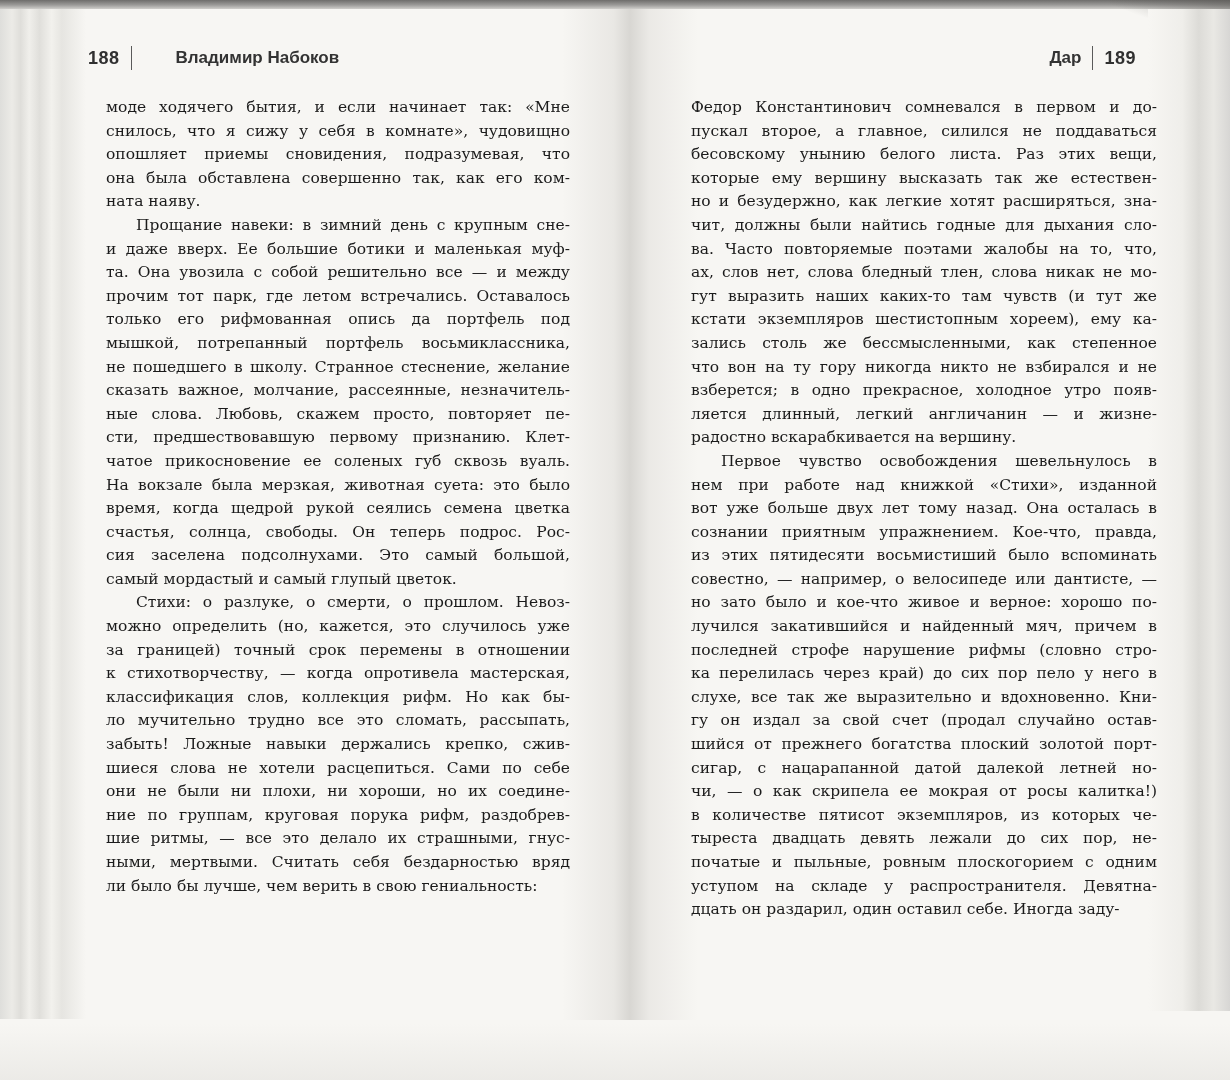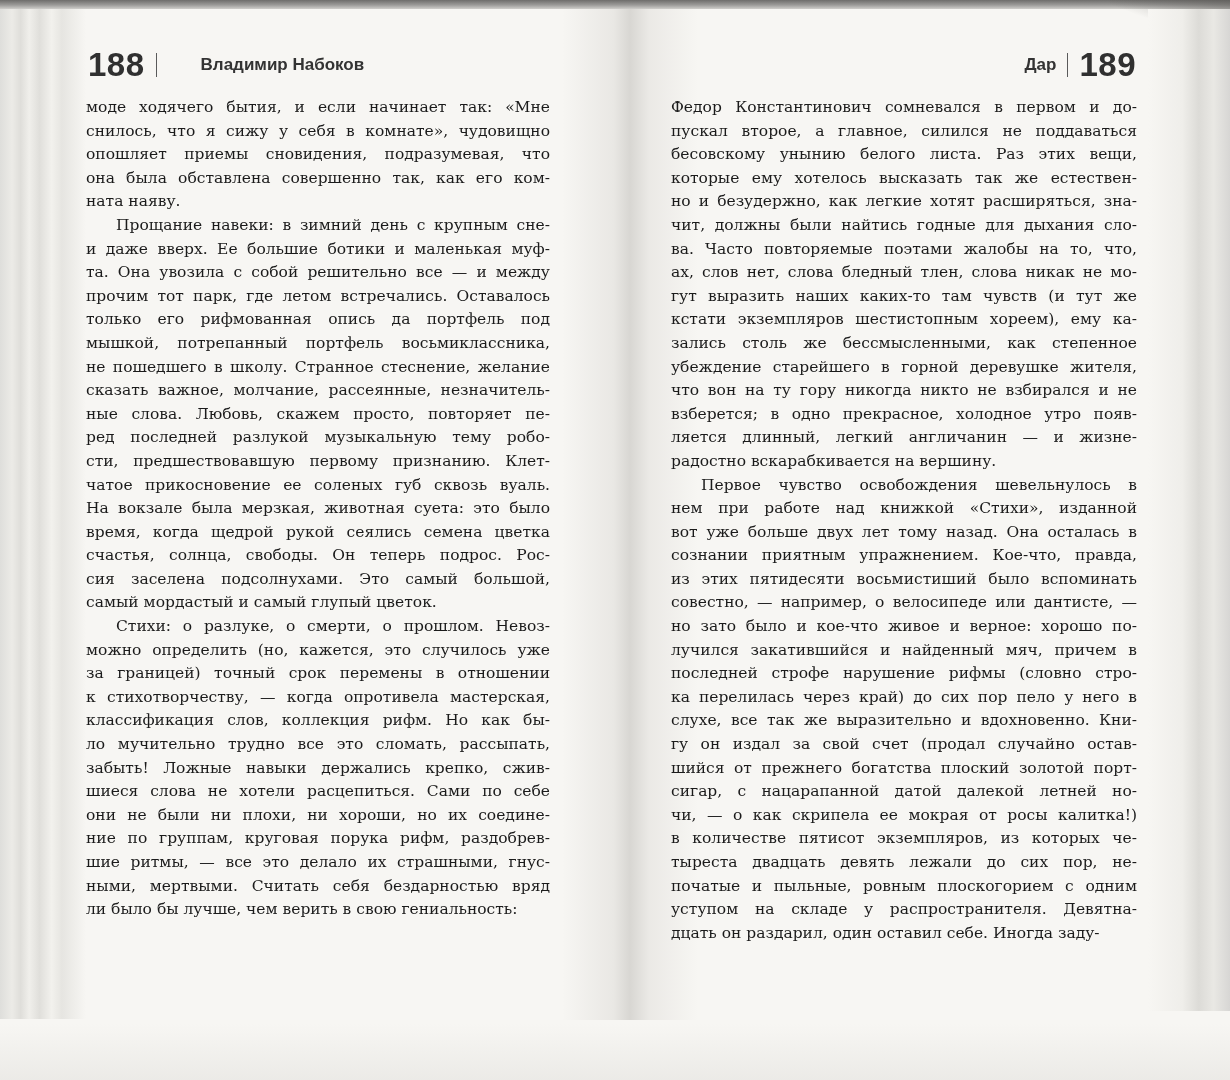--- a/index.html
+++ b/index.html
@@ -45,31 +45,31 @@
     background:linear-gradient(180deg, rgba(238,237,234,0) 0%, rgba(226,225,221,.55) 100%);
   }
 
   
   .page-header {
     position:absolute; top:46px; display:flex; align-items:center;
     color:#2d2d2d; font-family:"Liberation Sans","DejaVu Sans",sans-serif;
   }
   .left-header  { left:88px; }
   .right-header { right:94px;justify-content:space-between; }
-  .page-num { font-size:33px; font-weight:bold; letter-spacing:.5px; color:#303030; }
+  .page-num { font-size:18px; font-weight:bold; letter-spacing:.5px; color:#303030; }
   .running  { font-size:17px; font-weight:bold; color:#333;margin-left:33px; }
   .hdr-sep  {
     display:inline-block; width:1px; height:24px; background:#5a5a5a;
     margin:0 11px;
   }
 
   
   .text-col {
     position:absolute; top:96px; width:464px;
-    font-size:15.5px; line-height:23.6px; color:#1b1b1b;
+    font-size:15.5px; line-height:23.6px; color:#1b1b1b;margin-left:20px;
   }
   .left-col  { left:86px; }
   .right-col { left:671px; width:466px; }
 
   .text-line {
     text-align:justify;
     text-align-last:justify;
     height:23.6px; overflow:hidden;
   }
   .text-line.para-end { text-align-last:left; }
@@ -101,21 +101,20 @@
       <div class="paragraph indented">
         <div class="text-line">Прощание навеки: в зимний день с крупным сне-</div>
         <div class="text-line">и даже вверх. Ее большие ботики и маленькая муф-</div>
         <div class="text-line">та. Она увозила с собой решительно все — и между</div>
         <div class="text-line">прочим тот парк, где летом встречались. Оставалось</div>
         <div class="text-line">только его рифмованная опись да портфель под</div>
         <div class="text-line">мышкой, потрепанный портфель восьмиклассника,</div>
         <div class="text-line">не пошедшего в школу. Странное стеснение, желание</div>
         <div class="text-line">сказать важное, молчание, рассеянные, незначитель-</div>
         <div class="text-line">ные слова. Любовь, скажем просто, повторяет пе-</div>
-        <div class="text-line">ред последней разлукой музыкальную тему робо-</div>
         <div class="text-line">сти, предшествовавшую первому признанию. Клет-</div>
         <div class="text-line">чатое прикосновение ее соленых губ сквозь вуаль.</div>
         <div class="text-line">На вокзале была мерзкая, животная суета: это было</div>
         <div class="text-line">время, когда щедрой рукой сеялись семена цветка</div>
         <div class="text-line">счастья, солнца, свободы. Он теперь подрос. Рос-</div>
         <div class="text-line">сия заселена подсолнухами. Это самый большой,</div>
         <div class="text-line para-end">самый мордастый и самый глупый цветок.</div>
       </div>
       <div class="paragraph indented">
         <div class="text-line">Стихи: о разлуке, о смерти, о прошлом. Невоз-</div>
@@ -137,29 +136,28 @@
   <div class="page-header right-header">
     <span class="running">Дар</span>
     <span class="hdr-sep"></span>
     <span class="page-num">189</span>
   </div>
   <div class="text-col right-col">
       <div class="paragraph">
         <div class="text-line">Федор Константинович сомневался в первом и до-</div>
         <div class="text-line">пускал второе, а главное, силился не поддаваться</div>
         <div class="text-line">бесовскому унынию белого листа. Раз этих вещи,</div>
-        <div class="text-line">которые ему хотелось высказать так же естествен-</div>
+        <div class="text-line">которые ему вершину высказать так же естествен-</div>
         <div class="text-line">но и безудержно, как легкие хотят расширяться, зна-</div>
         <div class="text-line">чит, должны были найтись годные для дыхания сло-</div>
         <div class="text-line">ва. Часто повторяемые поэтами жалобы на то, что,</div>
         <div class="text-line">ах, слов нет, слова бледный тлен, слова никак не мо-</div>
         <div class="text-line">гут выразить наших каких-то там чувств (и тут же</div>
         <div class="text-line">кстати экземпляров шестистопным хореем), ему ка-</div>
         <div class="text-line">зались столь же бессмысленными, как степенное</div>
-        <div class="text-line">убеждение старейшего в горной деревушке жителя,</div>
         <div class="text-line">что вон на ту гору никогда никто не взбирался и не</div>
         <div class="text-line">взберется; в одно прекрасное, холодное утро появ-</div>
         <div class="text-line">ляется длинный, легкий англичанин — и жизне-</div>
         <div class="text-line para-end">радостно вскарабкивается на вершину.</div>
       </div>
       <div class="paragraph indented">
         <div class="text-line">Первое чувство освобождения шевельнулось в</div>
         <div class="text-line">нем при работе над книжкой «Стихи», изданной</div>
         <div class="text-line">вот уже больше двух лет тому назад. Она осталась в</div>
         <div class="text-line">сознании приятным упражнением. Кое-что, правда,</div>

